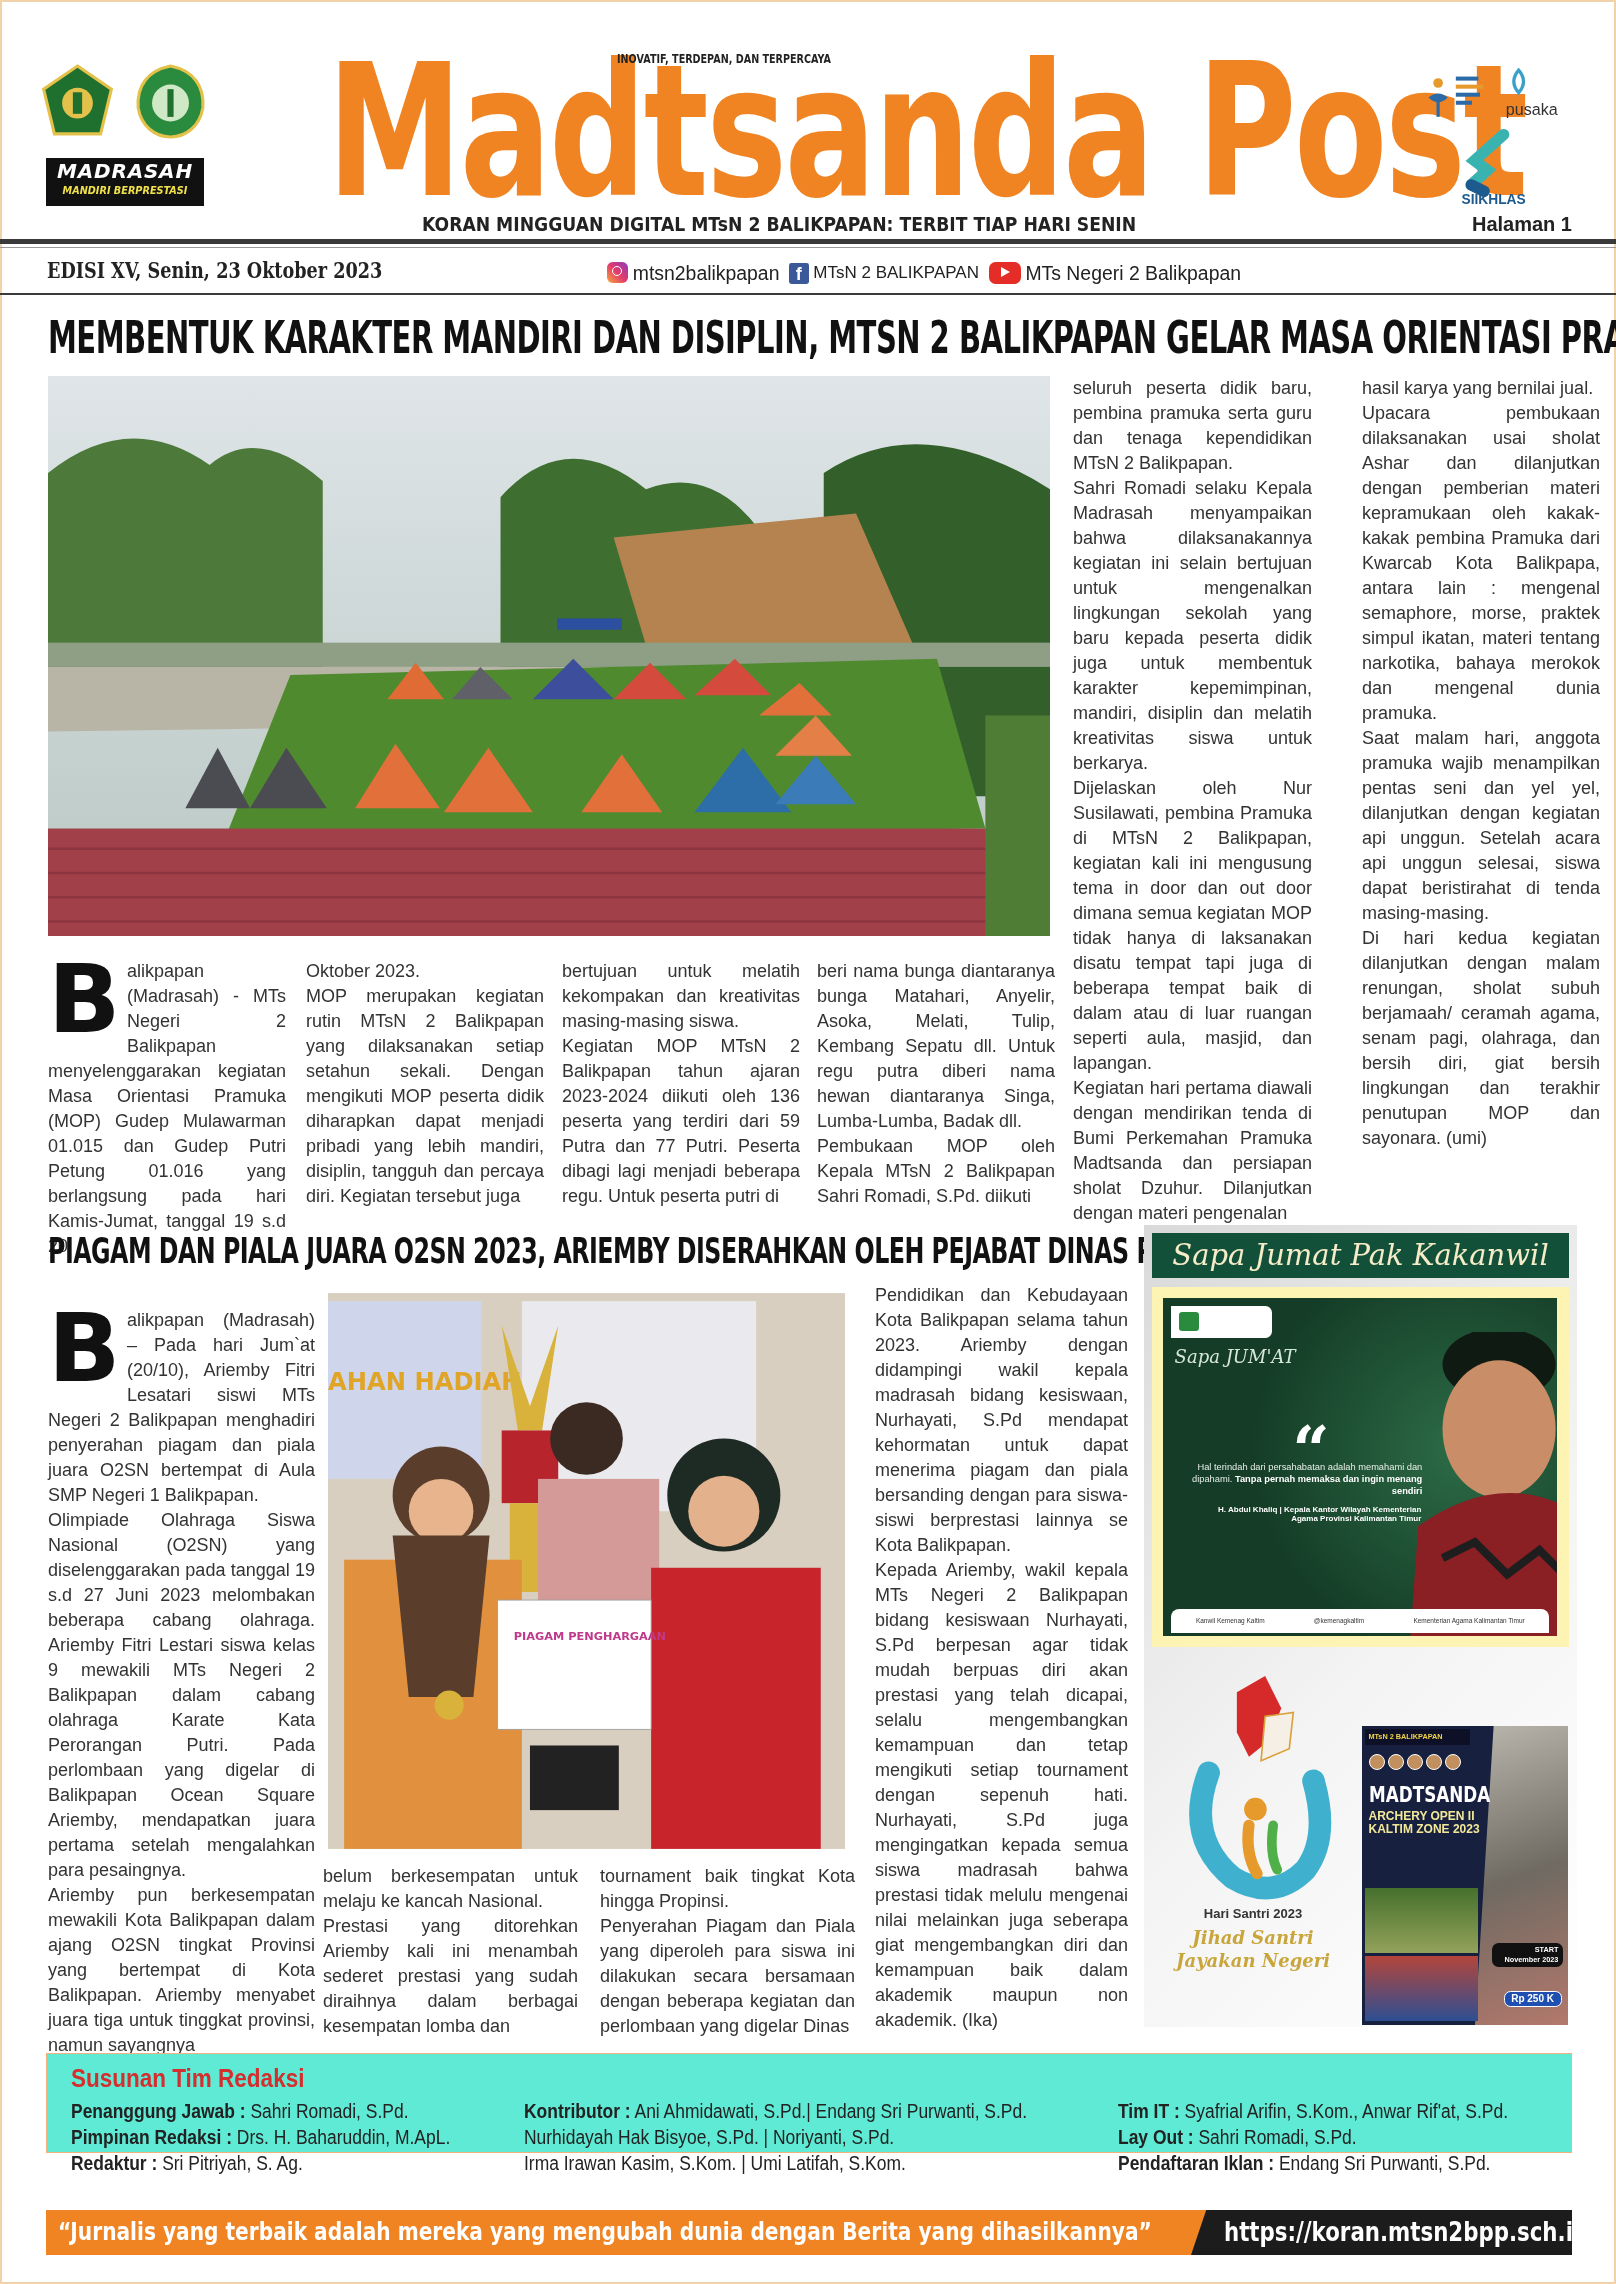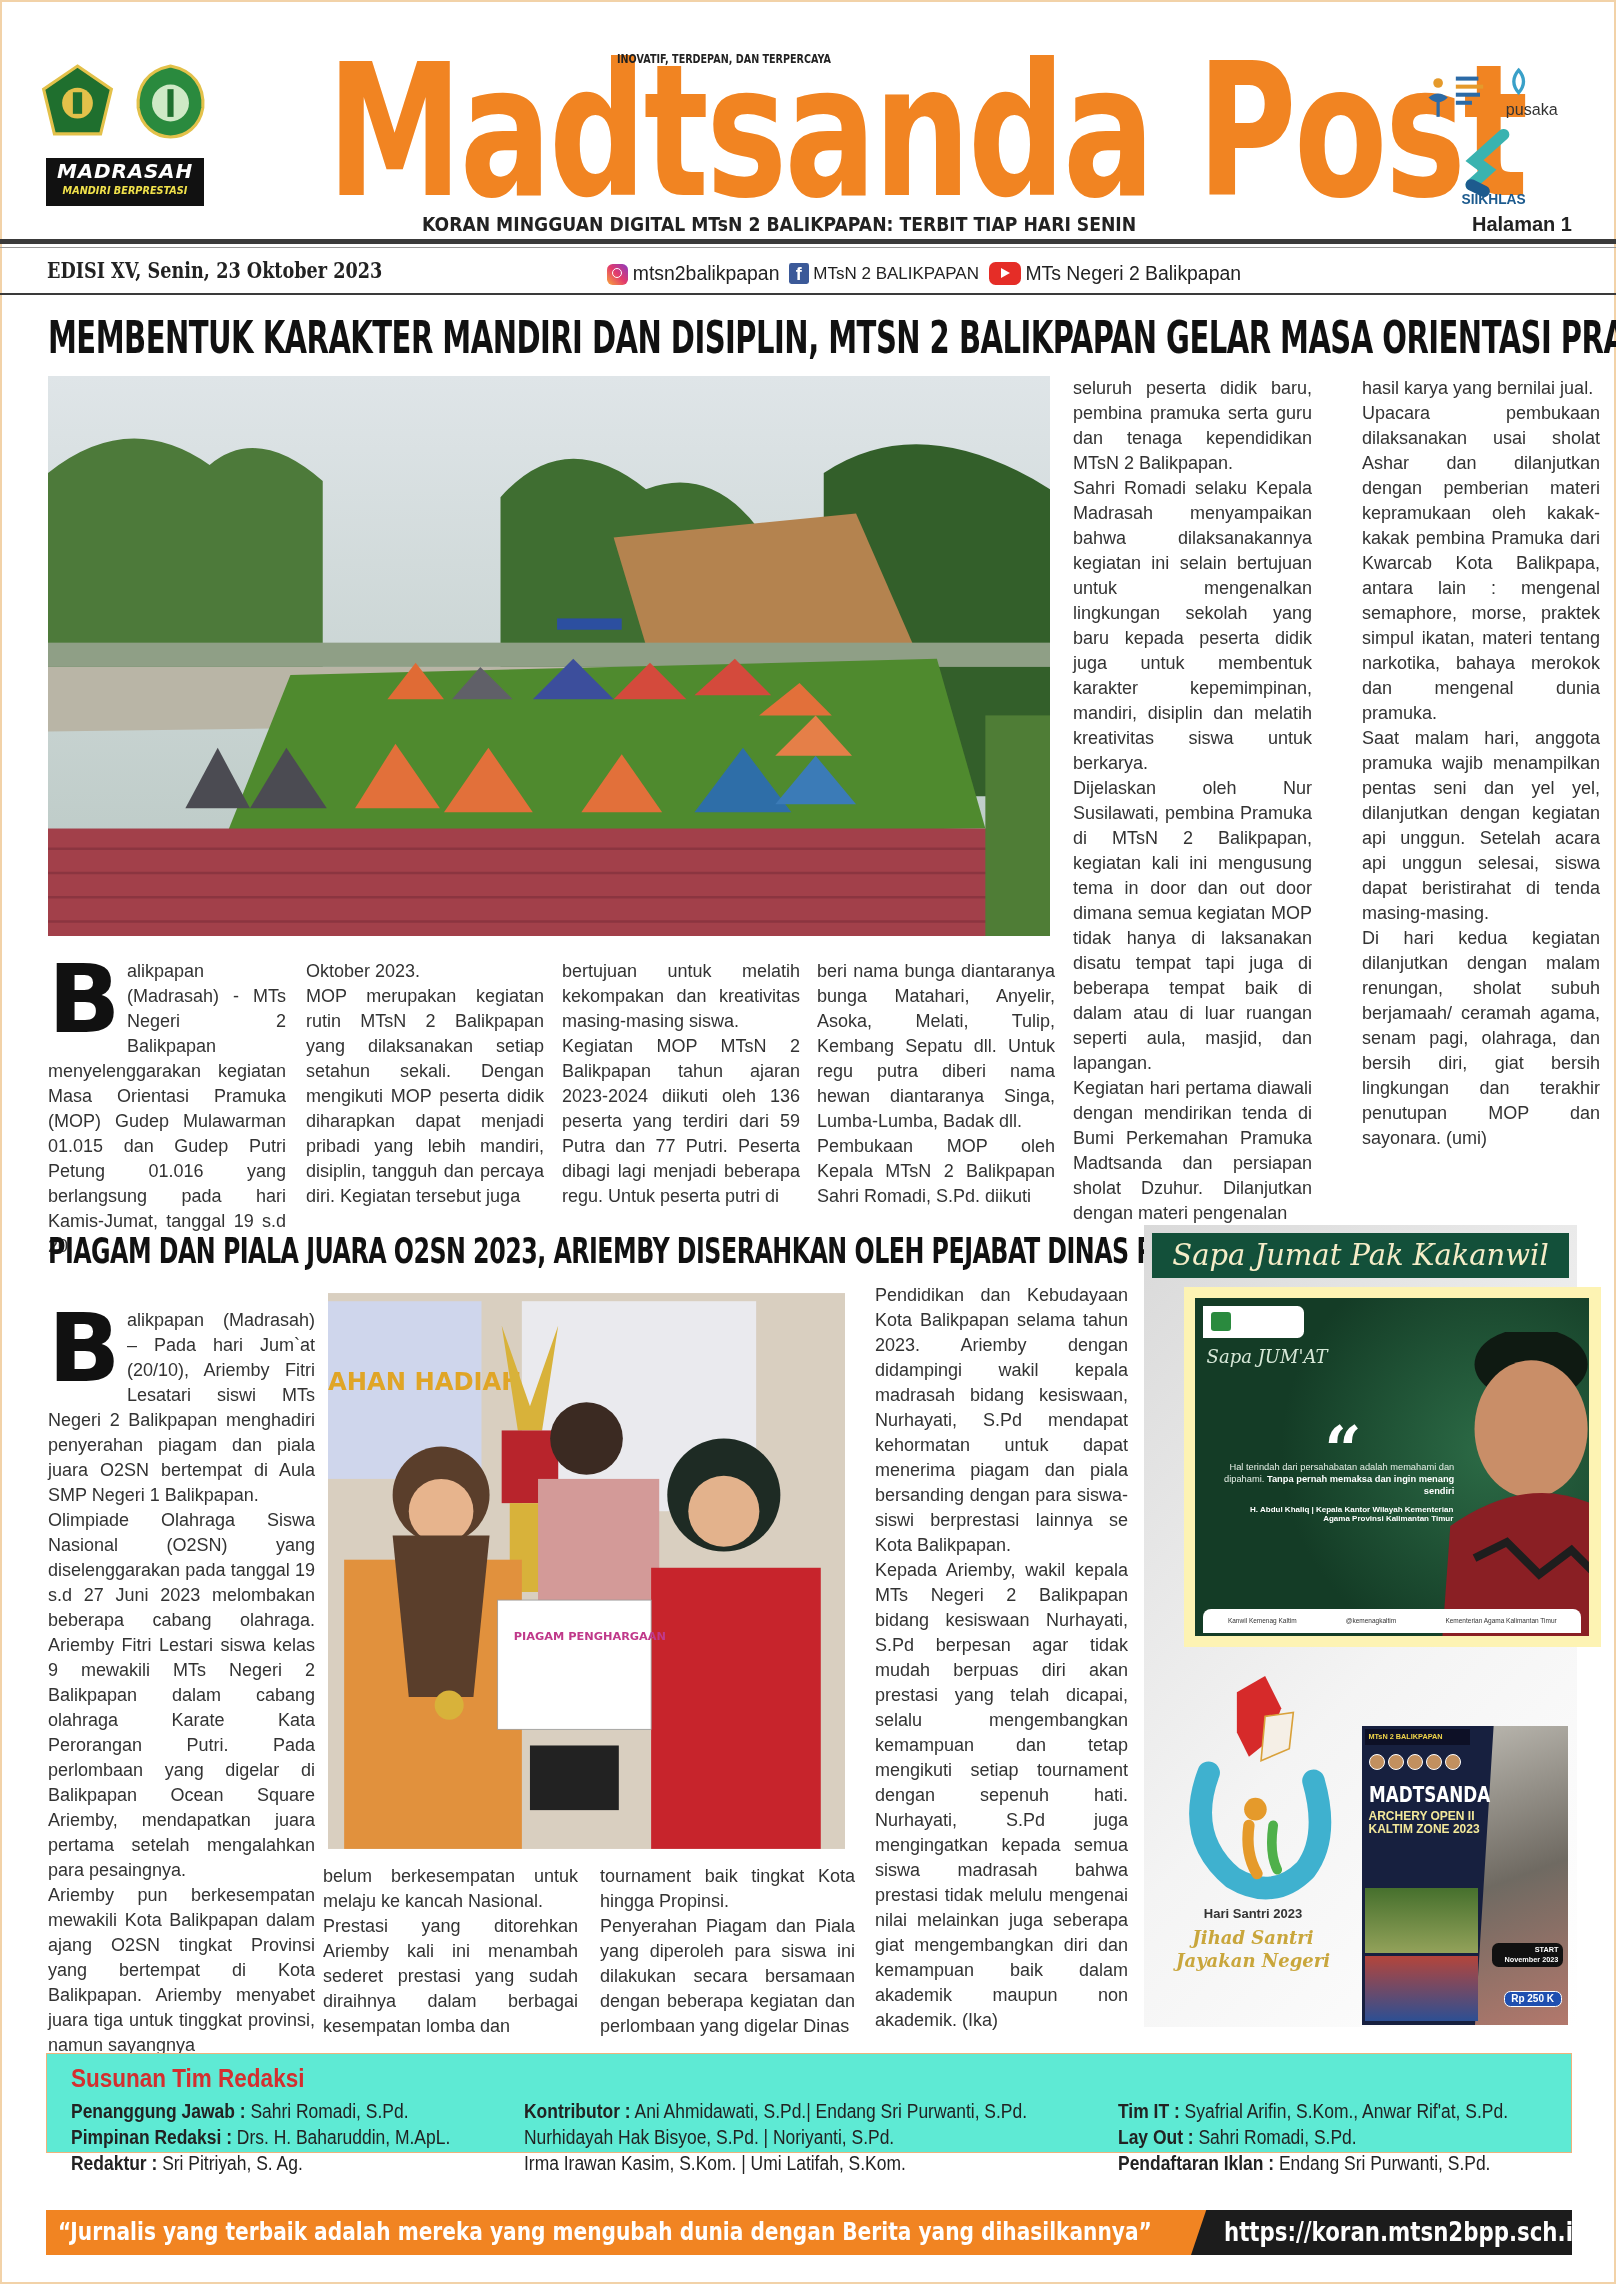--- a/index.html
+++ b/index.html
@@ -20,21 +20,21 @@
   .page-number { position: absolute; right: 44px; top: 213px; font-weight: bold; font-size: 20px; color: #222; }
   .logo-right-a { position: absolute; left: 1422px; top: 65px; width: 145px; height: 57px; }
   .logo-silkhlas { position: absolute; left: 1455px; top: 128px; width: 73px; height: 78px; }
 
   .rule-thick { position: absolute; left: 0; top: 239px; width: 1616px; height: 4.8px; background: #3a3a3a; }
   .rule-thin { position: absolute; left: 0; top: 247px; width: 1616px; height: 0.8px; background: #999; }
 
   .edition-bar { position: absolute; left: 0; top: 252px; width: 1285px; height: 40px; }
   .edition { position: absolute; left: 47px; top: 4.8px; font-family: "DejaVu Serif", serif; font-weight: bold; font-size: 22.6px; color: #222; transform: scaleX(0.78); transform-origin: left; white-space: nowrap; }
   .socials { position: absolute; right: 44px; top: 9.7px; display: flex; align-items: center; gap: 9.7px; font-size: 19.4px; color: #222; white-space: nowrap; }
-  .social-item { display: flex; align-items: flex-end; gap: 4.8px; }
+  .social-item { display: flex; align-items: flex-start; gap: 4.8px; }
   .ico-ig { width: 21px; height: 21px; border-radius: 5.7px; background: linear-gradient(45deg,#f9a73c,#e23a6c,#8a3bc0); position: relative; }
   .ico-ig::after { content: ""; position: absolute; left: 4.8px; top: 4.8px; width: 8px; height: 8px; border: 1.6px solid #fff; border-radius: 50%; }
   .ico-fb { width: 19.4px; height: 21px; background: #3b5998; color: #fff; font-weight: bold; font-size: 18px; line-height: 22.6px; text-align: center; border-radius: 2.4px; }
   .ico-yt { width: 32px; height: 22.6px; background: #e52d27; border-radius: 6.5px; position: relative; }
   .ico-yt::after { content: ""; position: absolute; left: 12px; top: 5.7px; border-left: 9.7px solid #fff; border-top: 5.7px solid transparent; border-bottom: 5.7px solid transparent; }
   .rule-bottom { position: absolute; left: 0; top: 293px; width: 1616px; height: 2.4px; background: #3a3a3a; }
 
   
   .headline { position: absolute; font-family: "DejaVu Sans", sans-serif; font-weight: bold; color: #111; white-space: nowrap; transform-origin: left top; }
   .h1 { left: 48px; top: 312px; font-size: 44px; transform: scaleX(0.66); letter-spacing: -0.8px; }
@@ -53,21 +53,21 @@
   .h2 { left: 48px; top: 1230px; font-size: 36px; transform: scaleX(0.66); letter-spacing: -0.8px; }
   .photo2 { position: absolute; left: 328px; top: 1293px; width: 517px; height: 556px; overflow: hidden; background: #e9e2d6; }
   .a2-c1 { left: 48px; top: 1283px; width: 267px; }
   .a2-c2 { left: 323px; top: 1864px; width: 255px; }
   .a2-c3 { left: 600px; top: 1864px; width: 255px; }
   .a2-c4 { left: 875px; top: 1283px; width: 253px; }
 
   
   .ad-panel { position: absolute; left: 1144px; top: 1225px; width: 433px; height: 802px; background: linear-gradient(135deg,#d9d9d9,#f4f4f4 55%,#fff); }
   .ad-header { position: absolute; left: 8px; top: 8px; width: 417px; height: 45px; background: #13503a; color: #f6edc8; font-family: "DejaVu Serif", serif; font-style: italic; font-size: 29px; line-height: 45px; text-align: center; }
-  .ad-frame { position: absolute; left: 8px; top: 62px; width: 417px; height: 360px; background: #fdf3b3; margin-left: 32px; }
+  .ad-frame { position: absolute; left: 8px; top: 62px; width: 417px; height: 360px; background: #fdf3b3; }
   .ad-poster { position: absolute; left: 11.3px; top: 10.5px; width: 394px; height: 338px; background: radial-gradient(circle at 75% 45%, #2c6b46, #143c26 60%); overflow: hidden; color: #fff; }
   .ad-poster .kanwil-tag { position: absolute; left: 8px; top: 8px; width: 101px; height: 32px; background: #fff; border-radius: 0 6.5px 6.5px 0; }
   .ad-poster .kanwil-tag::before { content: ""; position: absolute; left: 8px; top: 6.5px; width: 19.4px; height: 19.4px; background: #2a8a3e; border-radius: 3.2px; }
   .ad-poster .jumat { position: absolute; left: 11.3px; top: 48px; font-family: "DejaVu Serif", serif; font-style: italic; font-size: 18px; color: #d7e8d8; }
   .ad-poster .quote-mark { position: absolute; left: 129px; top: 120px; font-family: "DejaVu Serif", serif; font-weight: bold; font-size: 65px; line-height: 65px; color: #fff; }
   .ad-poster .quote-text { position: absolute; left: 8px; top: 163px; width: 251px; font-size: 9.3px; line-height: 12px; text-align: right; color: #e7efe7; }
   .ad-poster .quote-text b { color: #fff; }
   .ad-poster .quote-name { position: absolute; left: 48px; top: 207px; width: 210px; font-size: 8px; font-weight: bold; text-align: right; color: #fff; }
   .ad-poster .person { position: absolute; left: 247px; top: 34px; width: 162px; height: 307px; }
   .ad-poster .bottom-bar { position: absolute; left: 8px; top: 311px; width: 378px; height: 24px; background: #fff; border-radius: 8px 8px 0 0; display: flex; align-items: center; justify-content: space-around; font-size: 6.5px; color: #333; }

